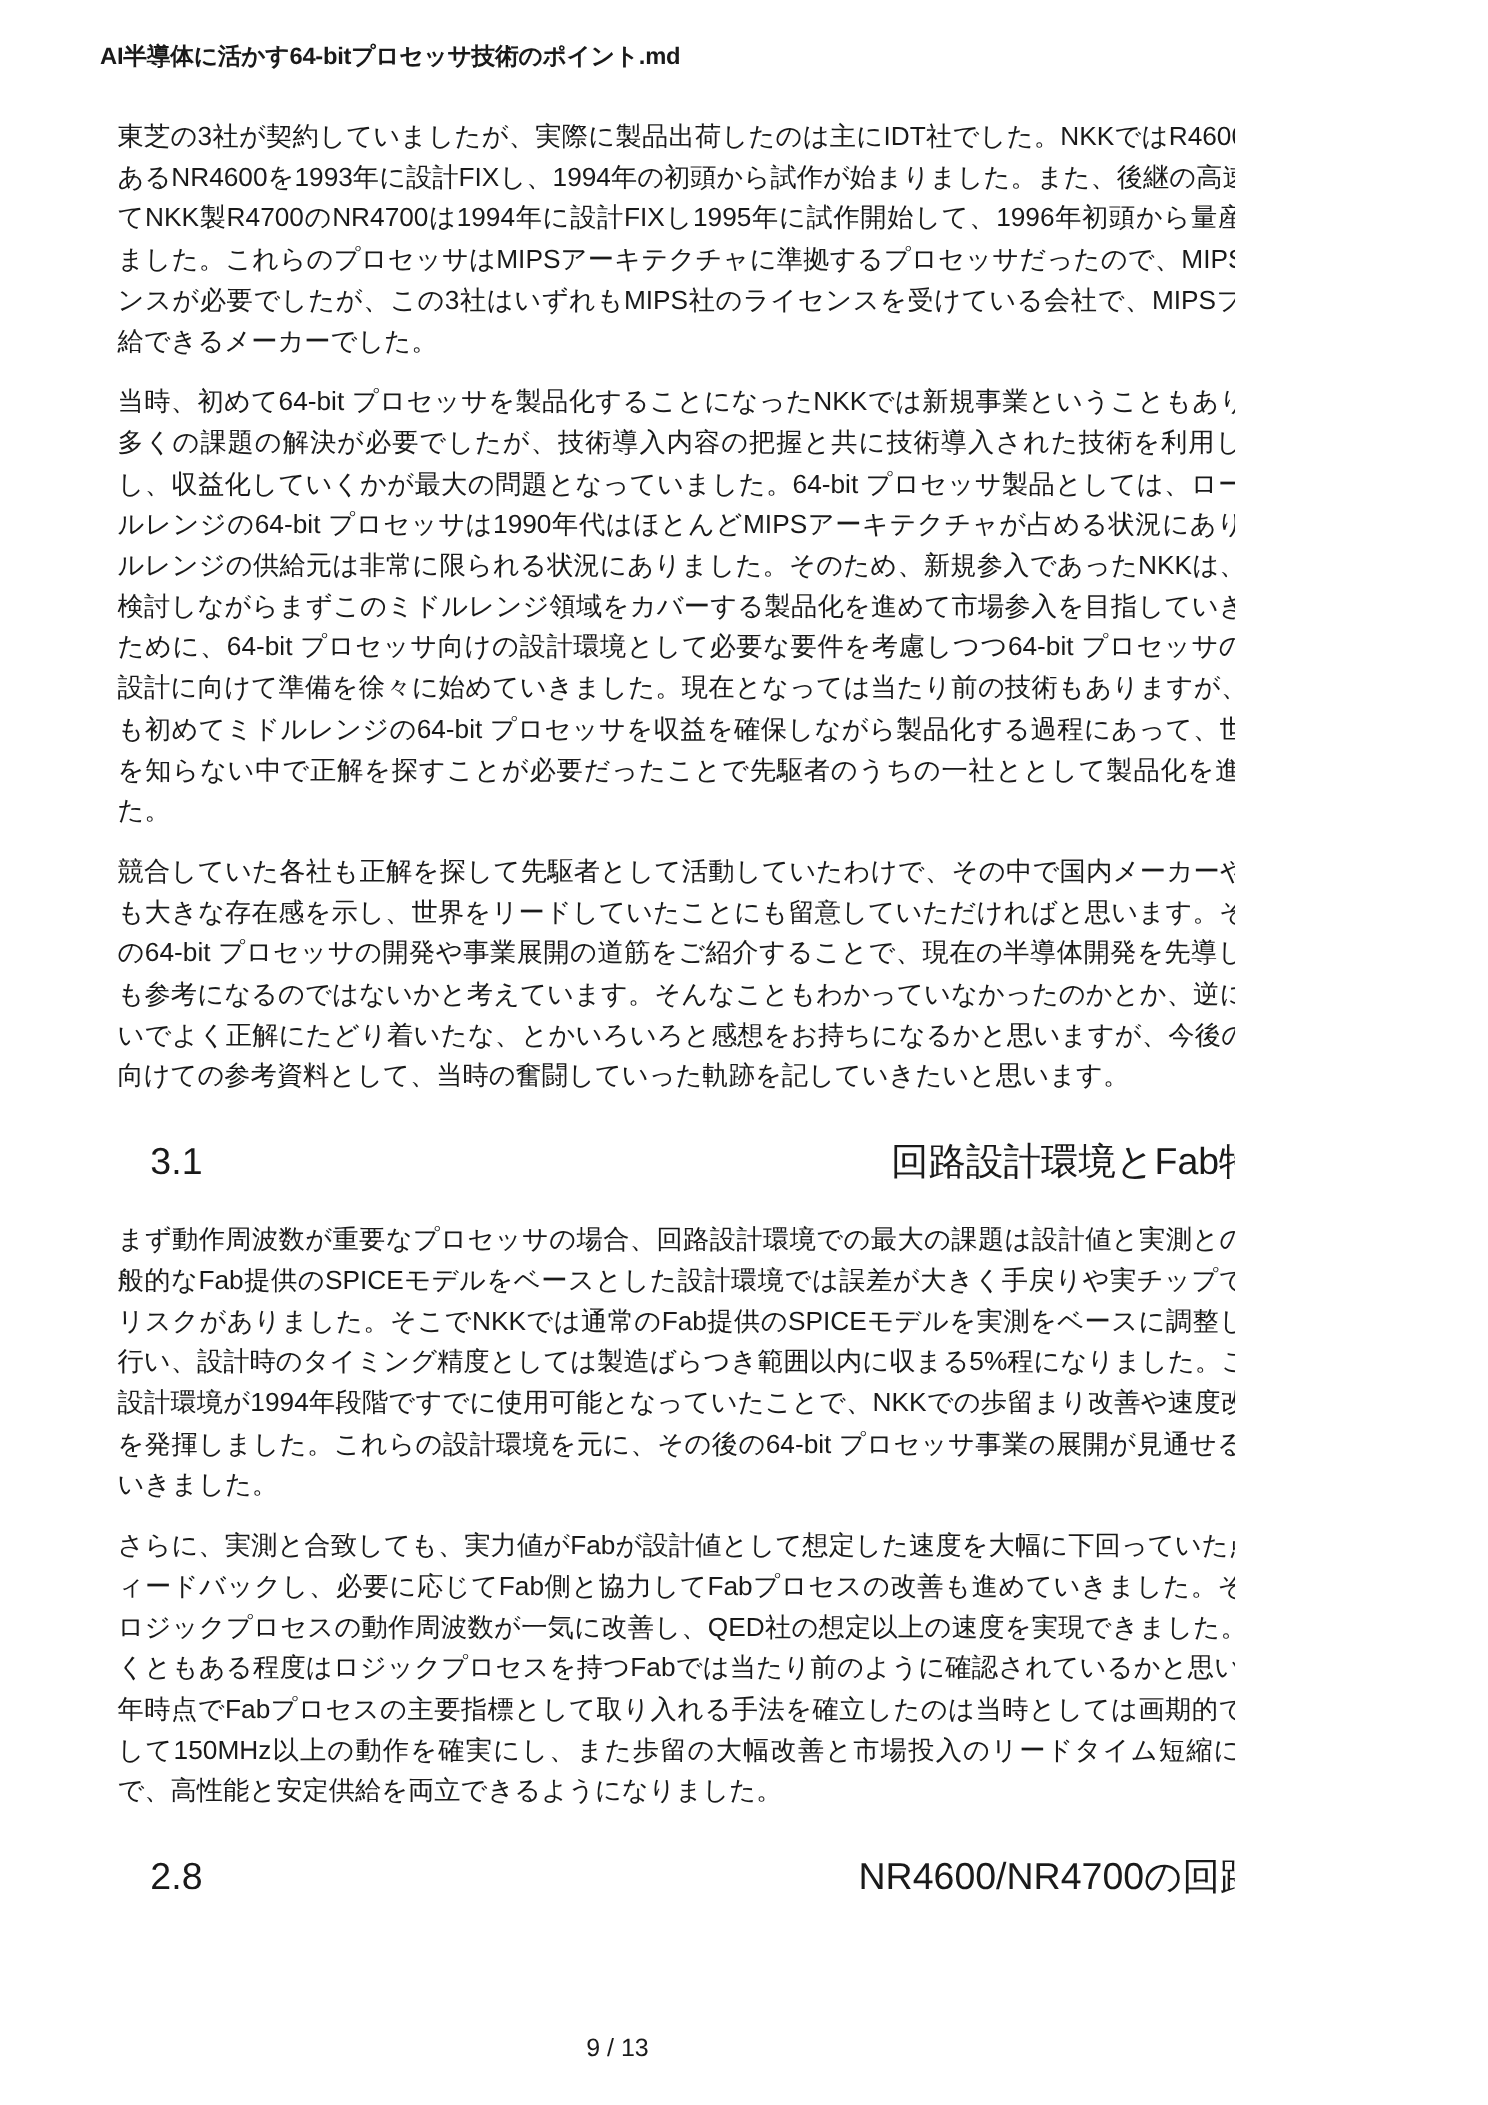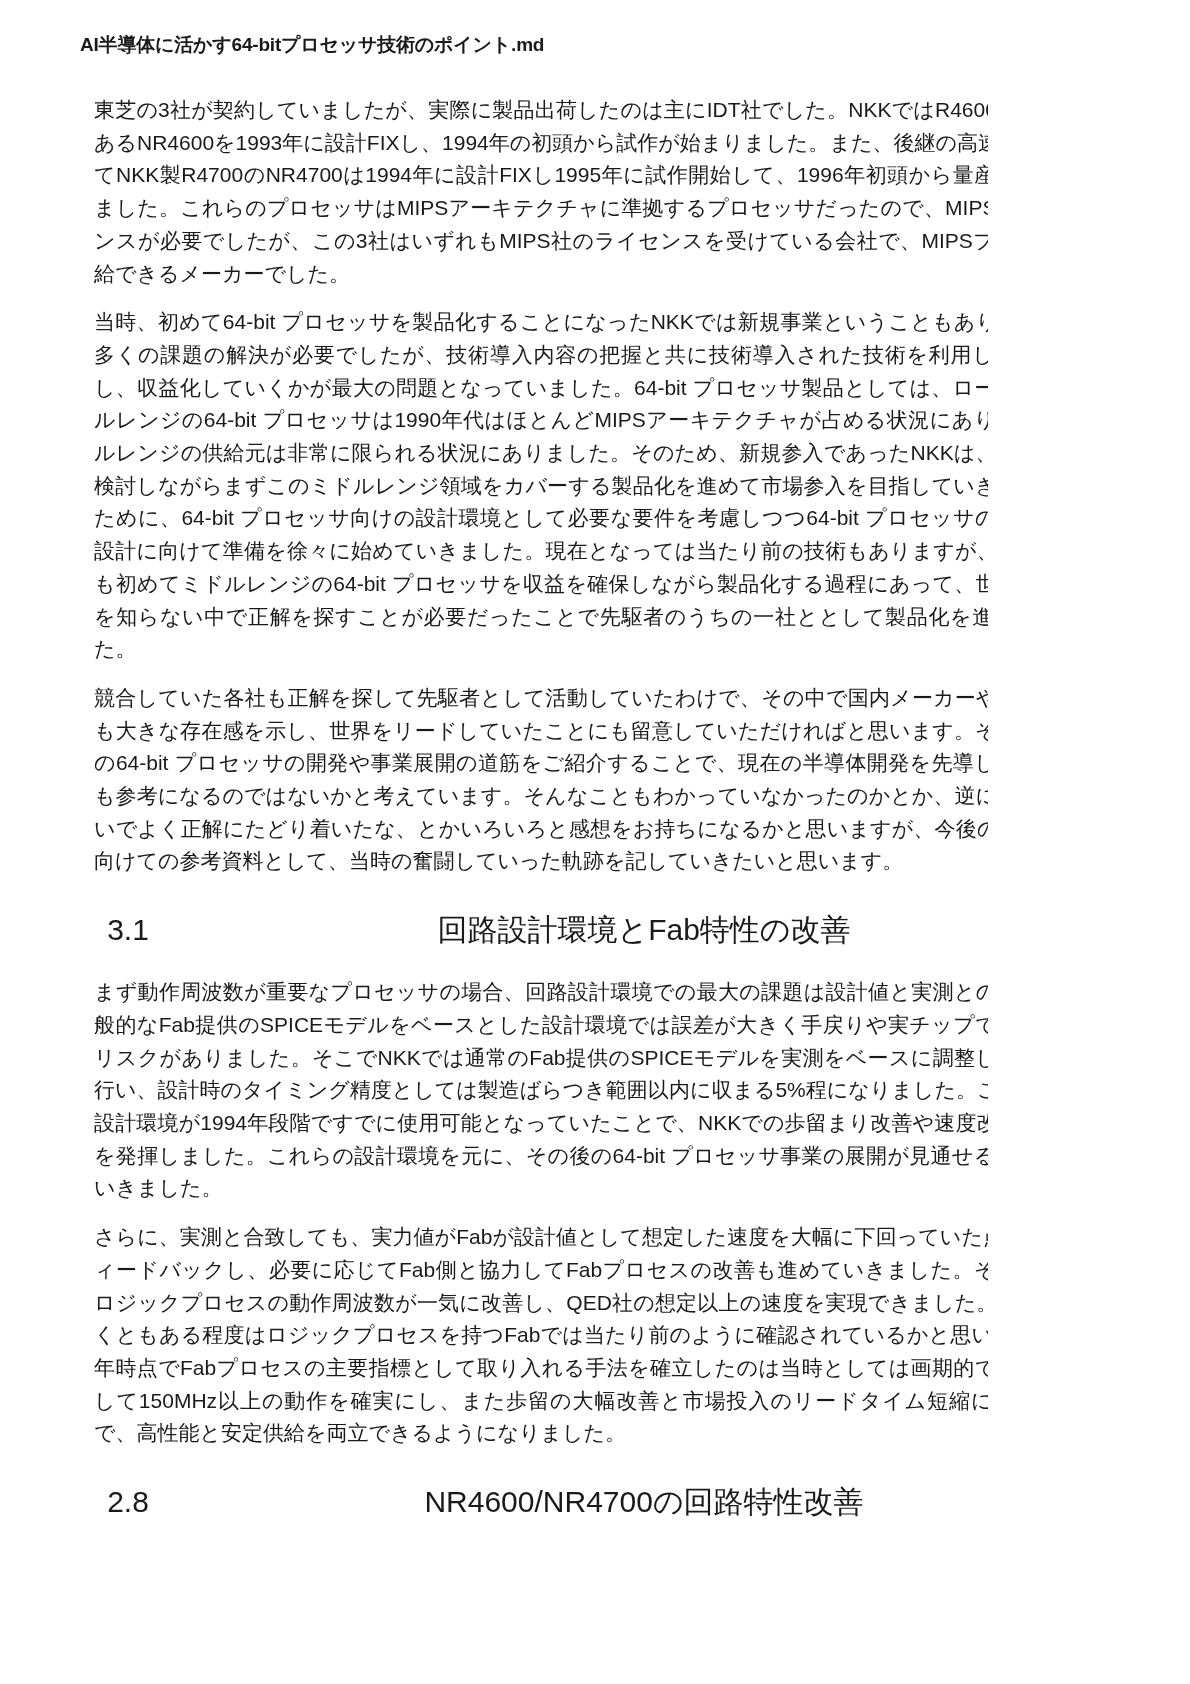--- a/index.html
+++ b/index.html
@@ -48,21 +48,21 @@
   }
   .content p {
     margin: 0 0 16px 0;
   }
   .section-heading {
     display: flex;
     font-size: 30px;
     font-weight: 400;
     line-height: 44px;
     margin: 30px 0 24px 0;
-    text-align: center;
+    text-align: right;
   }
   .sec-num {
     flex: none;
     width: 68px;
   }
   .sec-title {
     flex: 1;
   }
   .page-footer {
     position: absolute;
@@ -102,14 +102,17 @@
     <p>さらに、実測と合致しても、実力値がFabが設計値として想定した速度を大幅に下回っていた点をFab側にフィードバックし、必要に応じてFab側と協力してFabプロセスの改善も進めていきました。その結果NKKのロジックプロセスの動作周波数が一気に改善し、QED社の想定以上の速度を実現できました。今では、少なくともある程度はロジックプロセスを持つFabでは当たり前のように確認されているかと思いますが、1994年時点でFabプロセスの主要指標として取り入れる手法を確立したのは当時としては画期的でした。結果として150MHz以上の動作を確実にし、また歩留の大幅改善と市場投入のリードタイム短縮に成功したことで、高性能と安定供給を両立できるようになりました。</p>
 
     <h2 class="section-heading">
       <span class="sec-num">2.8</span>
       <span class="sec-title">NR4600/NR4700の回路特性改善</span>
     </h2>
 
 
   </main>
 
+  <footer class="page-footer">
+    <span>9 / 13</span>
+  </footer>
 
 </div>
 
 </body></html>

